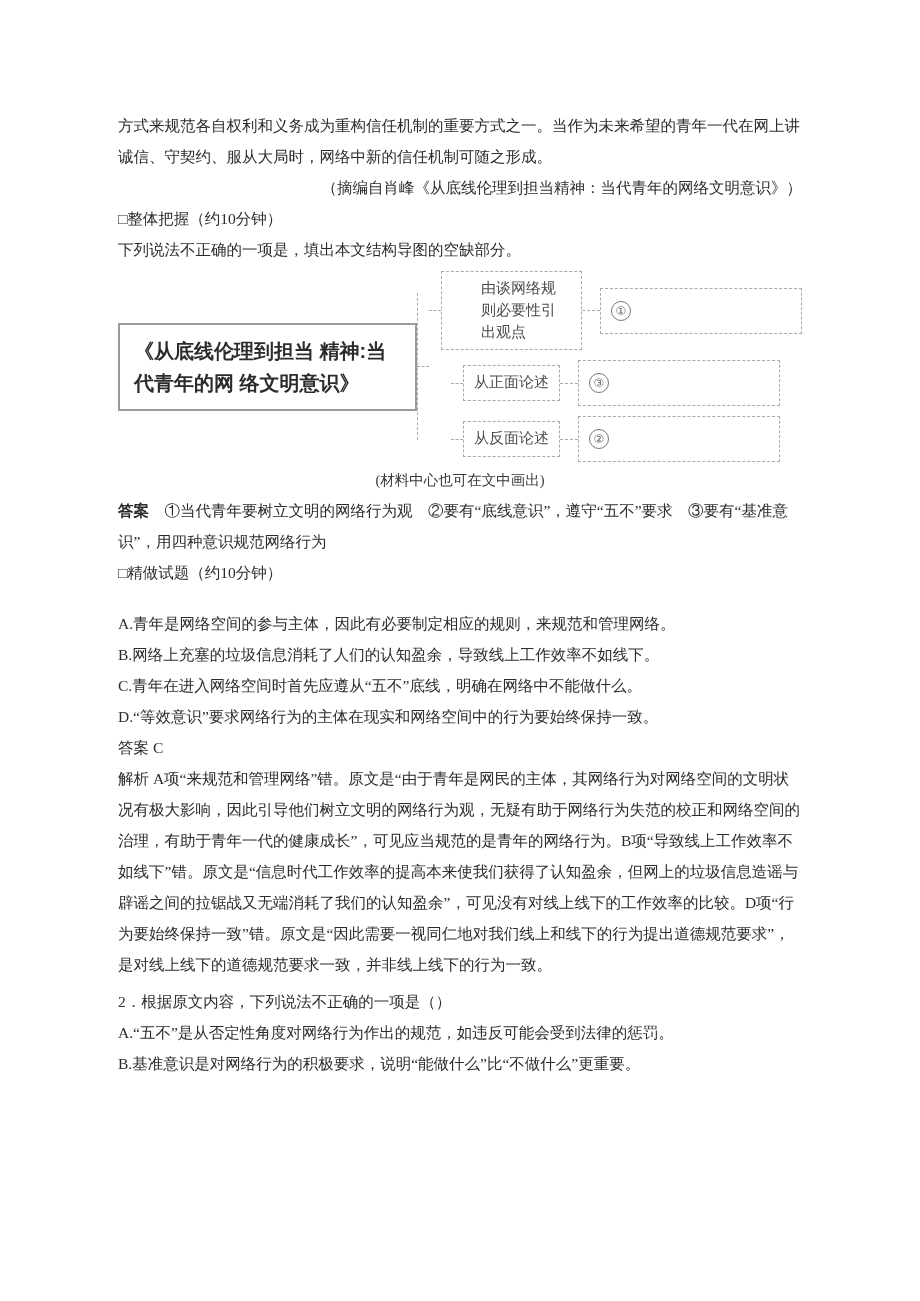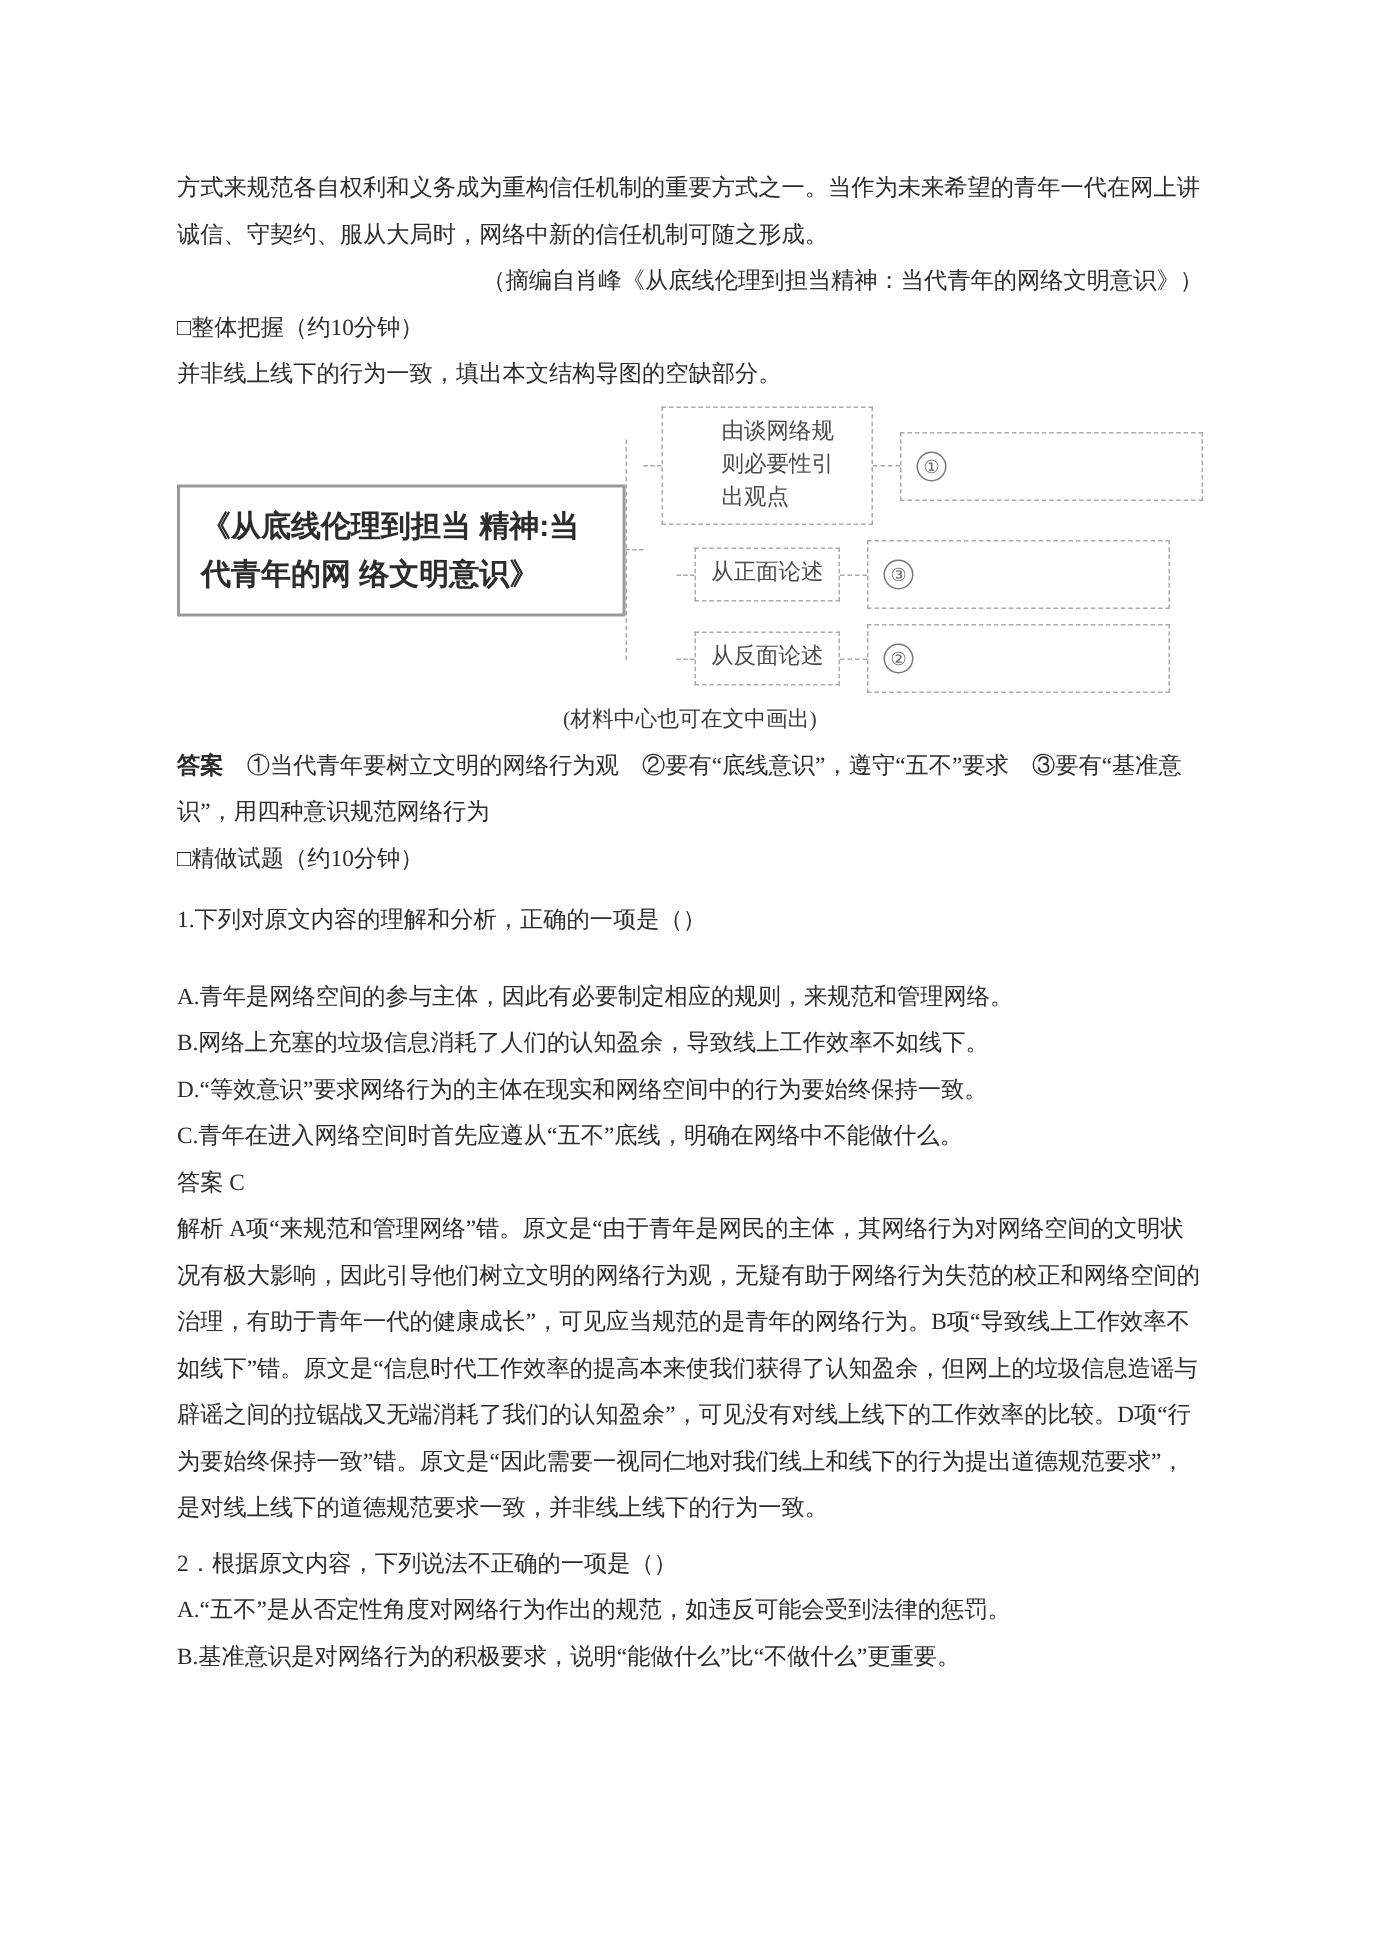--- a/index.html
+++ b/index.html
@@ -116,21 +116,21 @@
 <body>
 
 <div class="page">
 
   <p class="para">方式来规范各自权利和义务成为重构信任机制的重要方式之一。当作为未来希望的青年一代在网上讲诚信、守契约、服从大局时，网络中新的信任机制可随之形成。</p>
 
   <p class="para cite">（摘编自肖峰《从底线伦理到担当精神：当代青年的网络文明意识》）</p>
 
   <p class="para">□整体把握（约10分钟）</p>
 
-  <p class="para">并非线上线下的行为一致，填出本文结构导图的空缺部分。</p>
+  <p class="para">下列说法不正确的一项是，填出本文结构导图的空缺部分。</p>
 
   <div class="diagram">
     <div class="dia-wrap">
       <div class="dia-left">《从底线伦理到担当
 精神:当代青年的网
 络文明意识》</div>
       <div class="dia-conn-h"></div>
       <div style="position:relative;">
         <div class="dia-vert"></div>
         <div class="dia-mid-col">
@@ -166,26 +166,25 @@
   </div>
 
   <p class="para caption">(材料中心也可在文中画出)</p>
 
   <p class="para">
     <span class="label-bold">答案</span><span>　①当代青年要树立文明的网络行为观　②要有“底线意识”，遵守“五不”要求　③要有“基准意识”，用四种意识规范网络行为</span>
   </p>
 
   <p class="para">□精做试题（约10分钟）</p>
 
-  <p class="para" style="margin-top:10px;">1.下列对原文内容的理解和分析，正确的一项是（）</p>
 
   <p class="para" style="margin-top:20px;">A.青年是网络空间的参与主体，因此有必要制定相应的规则，来规范和管理网络。</p>
   <p class="para">B.网络上充塞的垃圾信息消耗了人们的认知盈余，导致线上工作效率不如线下。</p>
+  <p class="para">C.青年在进入网络空间时首先应遵从“五不”底线，明确在网络中不能做什么。</p>
   <p class="para">D.“等效意识”要求网络行为的主体在现实和网络空间中的行为要始终保持一致。</p>
-  <p class="para">C.青年在进入网络空间时首先应遵从“五不”底线，明确在网络中不能做什么。</p>
   <p class="para">答案 C</p>
   <p class="para">解析 A项“来规范和管理网络”错。原文是“由于青年是网民的主体，其网络行为对网络空间的文明状况有极大影响，因此引导他们树立文明的网络行为观，无疑有助于网络行为失范的校正和网络空间的治理，有助于青年一代的健康成长”，可见应当规范的是青年的网络行为。B项“导致线上工作效率不如线下”错。原文是“信息时代工作效率的提高本来使我们获得了认知盈余，但网上的垃圾信息造谣与辟谣之间的拉锯战又无端消耗了我们的认知盈余”，可见没有对线上线下的工作效率的比较。D项“行为要始终保持一致”错。原文是“因此需要一视同仁地对我们线上和线下的行为提出道德规范要求”，是对线上线下的道德规范要求一致，并非线上线下的行为一致。</p>
 
   <p class="para" style="margin-top:6px;">2．根据原文内容，下列说法不正确的一项是（）</p>
   <p class="para">A.“五不”是从否定性角度对网络行为作出的规范，如违反可能会受到法律的惩罚。</p>
   <p class="para">B.基准意识是对网络行为的积极要求，说明“能做什么”比“不做什么”更重要。</p>
 
 </div>
 
 </body></html>

